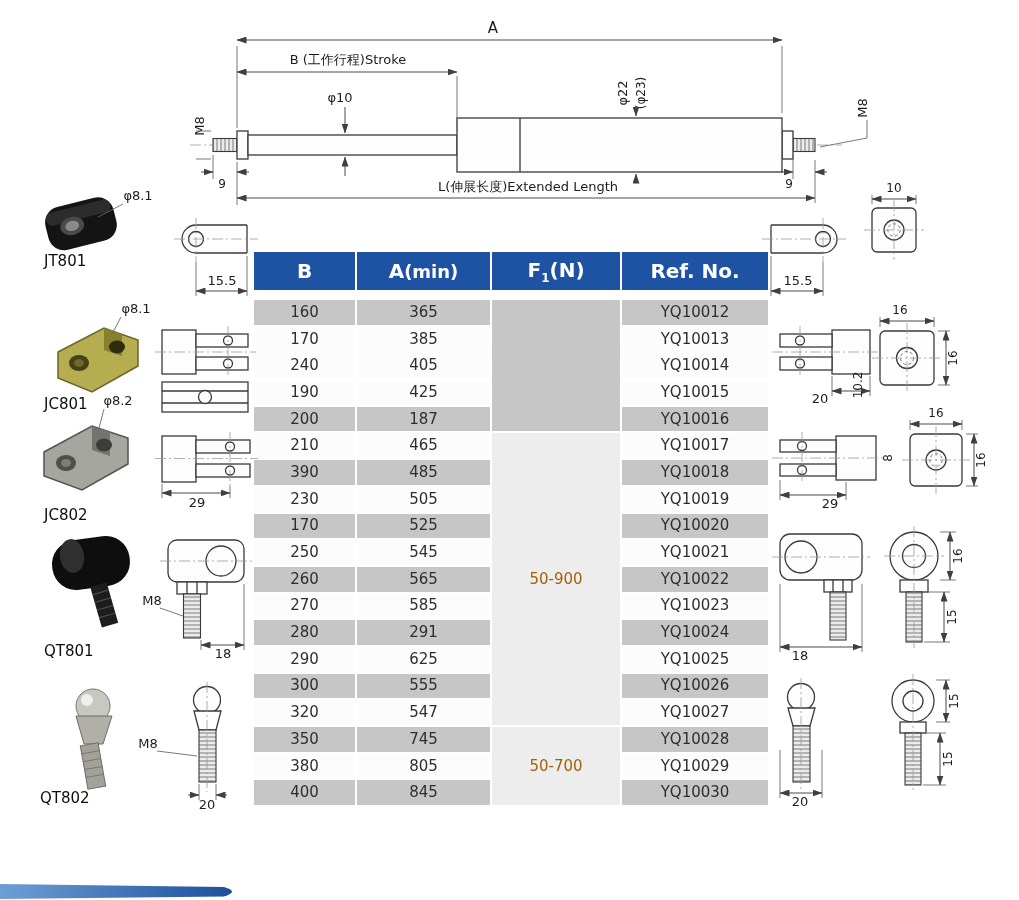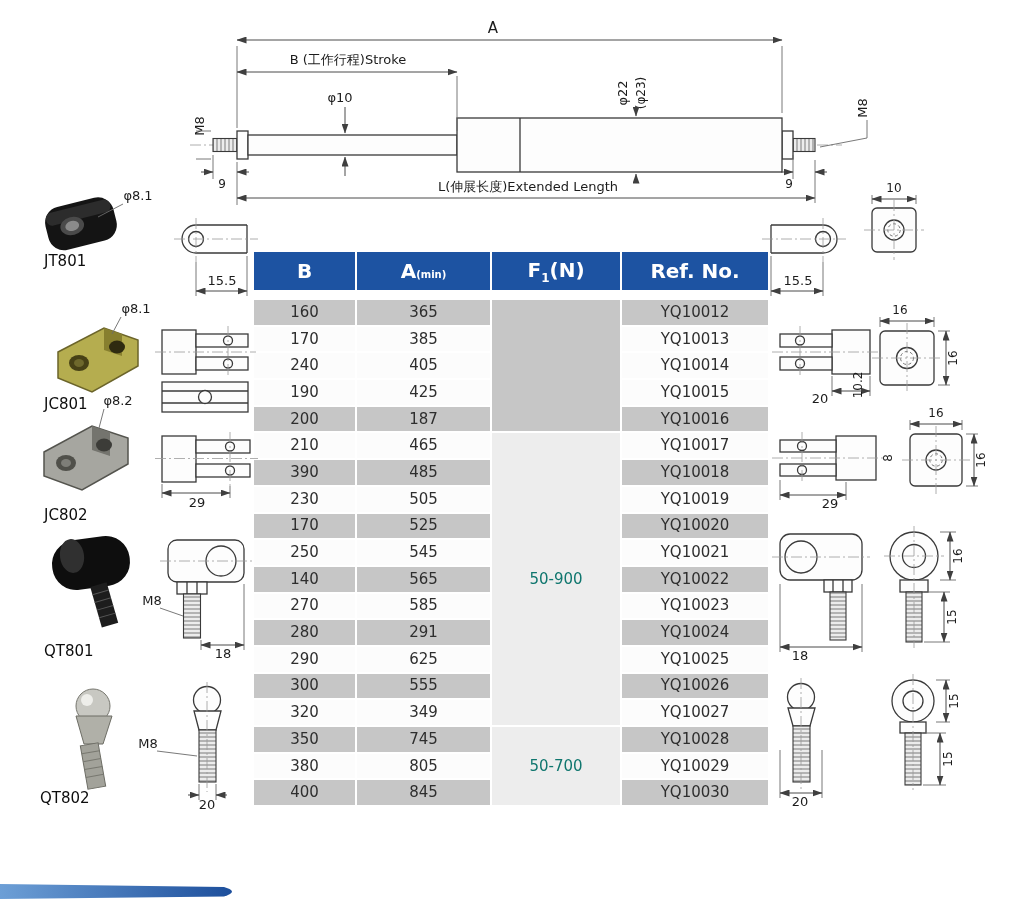--- a/index.html
+++ b/index.html
@@ -14,28 +14,28 @@
 .drawing-svg .body{fill:#fdfdfd;stroke:#3a3a3a;stroke-width:1.3}
 .drawing-svg .ln{stroke:#3a3a3a;stroke-width:1.3;fill:none}
 .drawing-svg .thr{stroke:#3a3a3a;stroke-width:1.1}
 .drawing-svg .dim{stroke:#4a4a4a;stroke-width:1;fill:none}
 .drawing-svg .ext{stroke:#6a6a6a;stroke-width:0.9;fill:none}
 .drawing-svg .cl{stroke:#9a9a9a;stroke-width:0.8;fill:none;stroke-dasharray:11 3 2 3}
 .drawing-svg .dash{stroke:#666;stroke-width:0.9;fill:none;stroke-dasharray:3 2.5}
 .spec-wrap{position:absolute;left:252px;top:250px;width:516px}
 table.spec{width:516px;border-collapse:separate;border-spacing:2px;table-layout:fixed}
 table.spec th{background:var(--header-bg,#1d53a2);color:#fff;height:38px;font-size:20px;font-weight:bold;text-align:center;vertical-align:middle}
-table.spec th .hsub{font-size:10px;font-weight:bold}
+table.spec th .hsub{font-size:18px;font-weight:bold}
 table.spec th sub{font-size:12px}
 table.spec tr.gap td{height:6px;background:transparent}
 table.spec td{text-align:center;vertical-align:middle;height:24.7px;font-size:15px;color:#2e2e2e;padding:0;line-height:1}
 tr.shaded td.c-plain{background:var(--row-shaded,#c6c6c6)}
 tr.light td.c-plain{background:var(--row-light,#fcfcfc)}
 td.c-f.f-shaded{background:var(--f1-shaded,#c6c6c6)}
-td.c-f.f-light{background:var(--f1-light,#ededed);color:#0f766e}
+td.c-f.f-light{background:var(--f1-light,#ededed);color:#a16207}
 </style>
 </head>
 <body>
 
 <div class="page">
 
 <svg class="drawing-svg" width="1019" height="900" viewBox="0 0 1019 900" xmlns="http://www.w3.org/2000/svg">
   <defs>
     <marker id="ar" viewBox="0 0 10 7" markerWidth="10" markerHeight="7" refX="9.5" refY="3.5" orient="auto-start-reverse" markerUnits="userSpaceOnUse">
       <path d="M0,0 L10,3.5 L0,7 Z" fill="#3f3f3f"></path>
@@ -444,21 +444,21 @@
             <td class="c-b c-plain">170</td>
             <td class="c-a c-plain">525</td>
             <td class="c-ref c-plain">YQ10020</td>
           </tr>
           <tr class="light">
             <td class="c-b c-plain">250</td>
             <td class="c-a c-plain">545</td>
             <td class="c-ref c-plain">YQ10021</td>
           </tr>
           <tr class="shaded">
-            <td class="c-b c-plain">140</td>
+            <td class="c-b c-plain">260</td>
             <td class="c-a c-plain">565</td>
             <td class="c-ref c-plain">YQ10022</td>
           </tr>
           <tr class="light">
             <td class="c-b c-plain">270</td>
             <td class="c-a c-plain">585</td>
             <td class="c-ref c-plain">YQ10023</td>
           </tr>
           <tr class="shaded">
             <td class="c-b c-plain">280</td>
@@ -470,21 +470,21 @@
             <td class="c-a c-plain">625</td>
             <td class="c-ref c-plain">YQ10025</td>
           </tr>
           <tr class="shaded">
             <td class="c-b c-plain">300</td>
             <td class="c-a c-plain">555</td>
             <td class="c-ref c-plain">YQ10026</td>
           </tr>
           <tr class="light">
             <td class="c-b c-plain">320</td>
-            <td class="c-a c-plain">349</td>
+            <td class="c-a c-plain">547</td>
             <td class="c-ref c-plain">YQ10027</td>
           </tr>
           <tr class="shaded">
             <td class="c-b c-plain">350</td>
             <td class="c-a c-plain">745</td>
             <td class="c-f f-light" rowspan="3">50-700</td>
             <td class="c-ref c-plain">YQ10028</td>
           </tr>
           <tr class="light">
             <td class="c-b c-plain">380</td>

